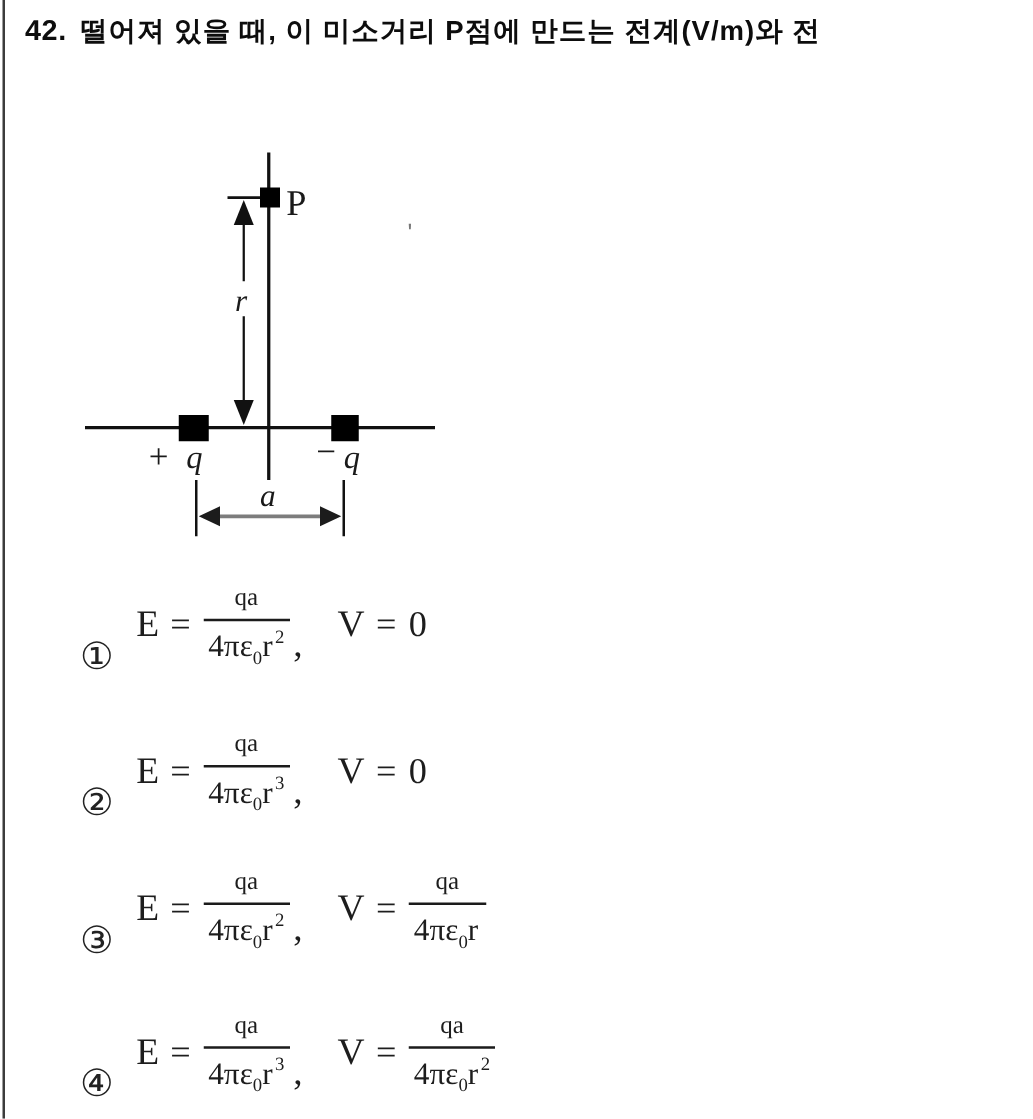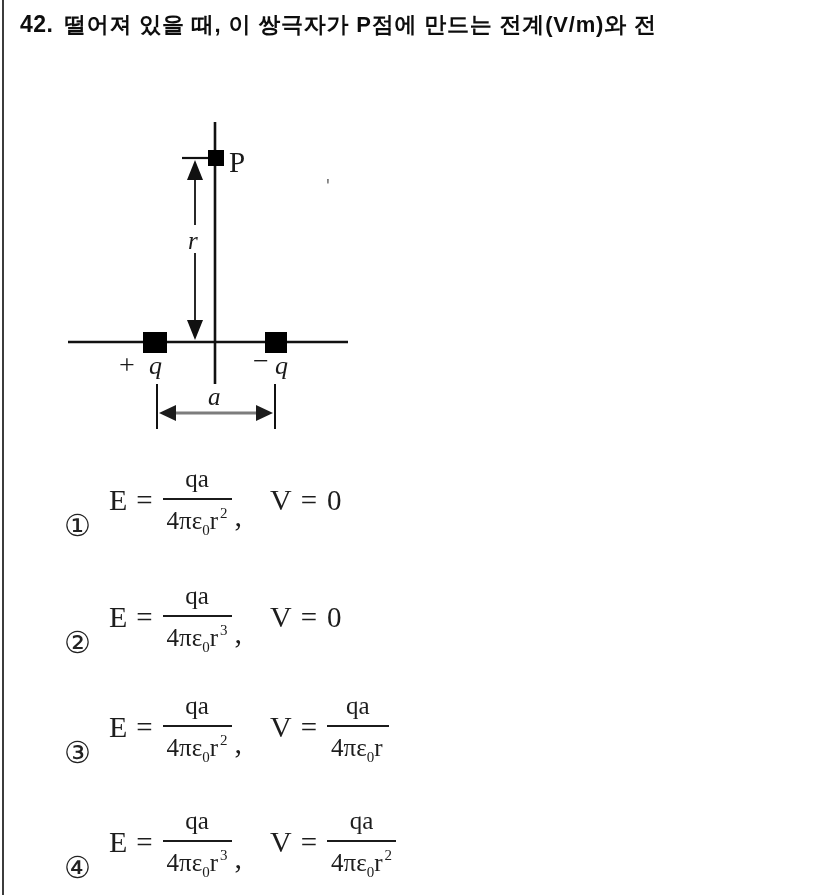--- a/index.html
+++ b/index.html
@@ -64,38 +64,38 @@
     color: #222;
   }
   .lhs { font-size: 30px; margin: 0 9px 0 0; }
   .vsym { margin-left: 28px; }
   .rel { font-size: 29px; margin-right: 10px; }
   .frac { display: inline-block; text-align: center; line-height: 1; }
   .frac .num {
     display: block;
     border-bottom: 2px solid #1b1b1b;
     padding: 3px 12px 7px;
-    font-size: 25px;
+    font-size: 20px;
   }
   .frac .den { display: block; padding: 6px 4px 0; font-size: 25px; white-space: nowrap; }
   .sub { font-size: 15px; vertical-align: -6px; }
   .sup { font-size: 15px; vertical-align: 11px; margin-left: 2px; }
   .comma { font-size: 30px; transform: translateY(16px); margin-left: 3px; }
   .val { font-size: 29px; }
 </style>
 </head>
 <body>
 
 <div class="page">
   <div class="left-rule"></div>
 
   <div class="question">
     <div class="qnum">42.</div>
     <div class="qtext">
-      <div>떨어져 있을 때, 이 쌍극자가 P점에 만드는 전계(V/m)와 전</div>
+      <div>떨어져 있을 때, 이 미소거리 P점에 만드는 전계(V/m)와 전</div>
     </div>
   </div>
 
   <svg class="diagram" width="300" height="330" viewBox="0 0 300 330">
 
     <line x1="155" y1="9" x2="155" y2="271" stroke="#111" stroke-width="2.6"></line>
 
     <line x1="8" y1="229" x2="288" y2="229" stroke="#111" stroke-width="2.6"></line>
 
     <line x1="122" y1="45" x2="150" y2="45" stroke="#111" stroke-width="2.2"></line>

